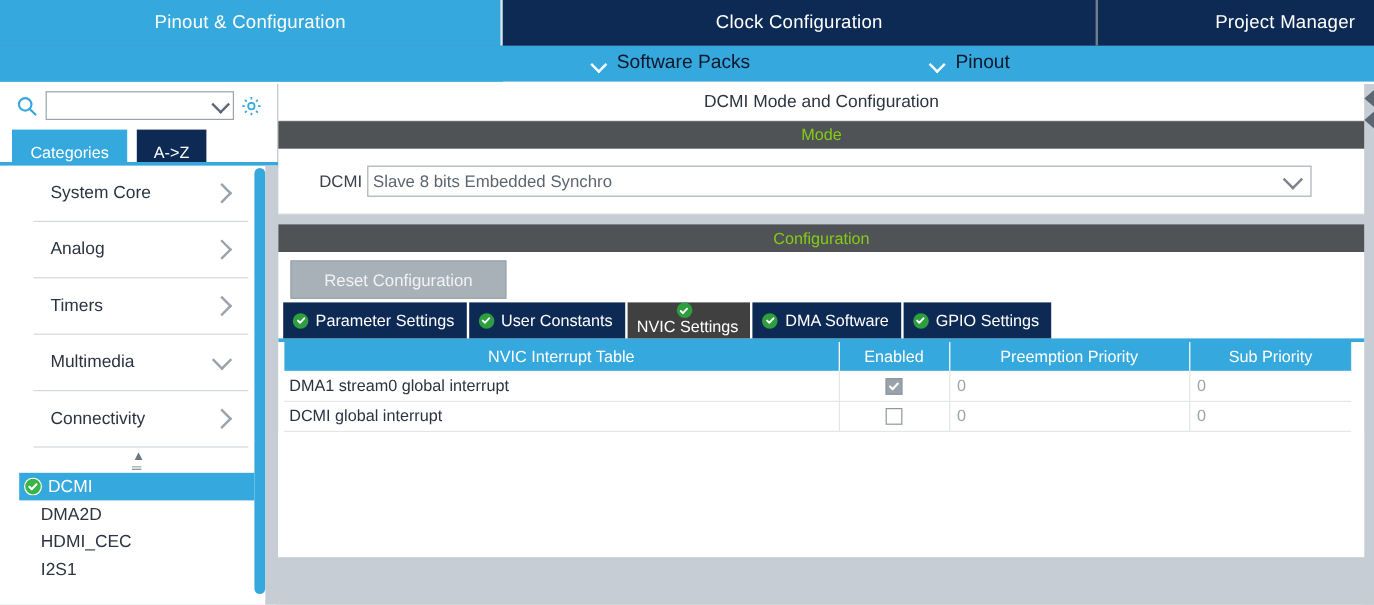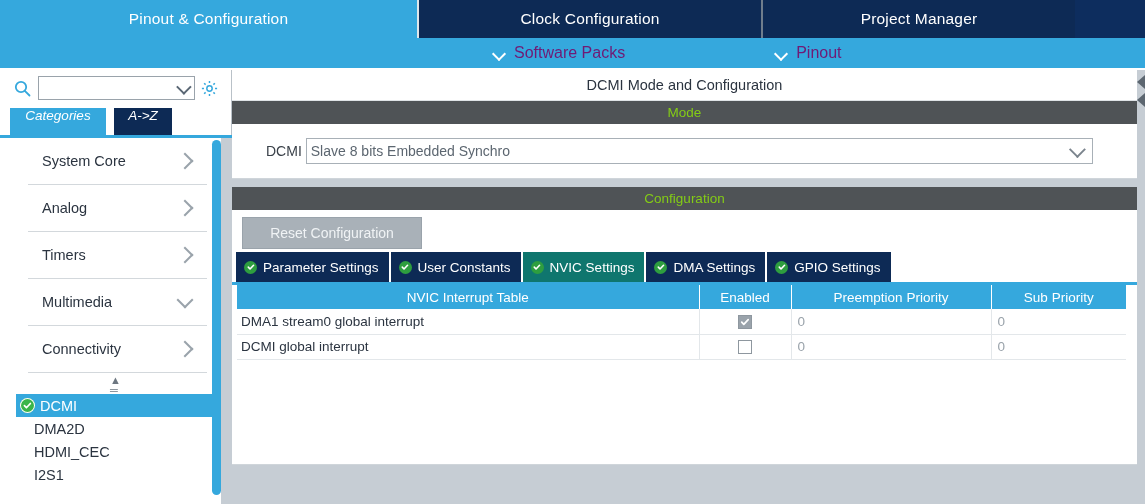--- a/index.html
+++ b/index.html
@@ -34,21 +34,21 @@
     box-sizing: border-box;
     height: 38px;
   }
   .top-tab.active {
     background: #35a8dd;
     width: 419px;
     border-right: 2px solid #dfe6ea;
   }
   .top-tab.clock {
     background: #0d2a55;
-    width: 344px;
+    width: 496px;
     border-right: 2px solid #6f7d8c;
   }
   .top-tab.project {
     background: #0d2a55;
     width: 312px;
   }
 
   
   .subbar {
     height: 32px;
@@ -56,21 +56,21 @@
     background: #35a8dd;
     display: flex;
     align-items: center;
     box-sizing: border-box;
     border-bottom: 2px solid #ffffff;
   }
   .subbar-left-fill { width: 419px; height: 100%; background: #35a8dd; }
   .submenu {
     display: flex;
     align-items: center;
-    color: #701a75;
+    color: #0f172a;
     font-size: 16px;
     cursor: default;
   }
   .submenu.packs { margin-left: 74px; }
   .submenu.pinout { margin-left: 150px; }
   .chev {
     display: inline-block;
     width: 13px;
     height: 13px;
     margin-right: 8px;
@@ -158,27 +158,26 @@
   }
 
   .cat-tabs {
     display: flex;
     height: 27px;
     margin-top: 2px;
     position: relative;
   }
   .cat-tab {
     display: flex;
-    align-items: flex-start;
+    align-items: flex-end;
     justify-content: center;
     color: #ffffff;
     font-size: 13.5px;
     box-sizing: border-box;
     height: 27px;
-    font-style: italic;
   }
   .cat-tab.categories { background: #35a8dd; width: 96px; margin-left: 10px; }
   .cat-tab.az { background: #0d2a55; width: 58px; margin-left: 8px; }
 
   .cat-underline {
     height: 3px;
     background: #35a8dd;
     width: 232px;
   }
 
@@ -391,21 +390,21 @@
     align-items: center;
     height: 30px;
     padding: 0 10px 0 8px;
     background: #0d2a55;
     color: #ffffff;
     font-size: 13.5px;
     margin-right: 2px;
     box-sizing: border-box;
     white-space: nowrap;
   }
-  .cfg-tab.active { background: #0f766e; }
+  .cfg-tab.active { background: #404040; flex-direction: column; }
   .tab-ic {
     width: 13px; height: 13px;
     border-radius: 50%;
     background: #2e9e3f;
     display: inline-flex;
     align-items: center;
     justify-content: center;
     margin-right: 6px;
     flex: 0 0 auto;
   }
@@ -644,21 +643,21 @@
               </svg>
           </span>
           <span>NVIC Settings</span>
         </div>
         <div class="cfg-tab">
           <span class="tab-ic">
             <svg width="8" height="8" viewBox="0 0 10 10">
                 <path d="M1.6 5.2l2.2 2.3 4.4-4.7" fill="none" stroke="#ffffff" stroke-width="2" stroke-linecap="round" stroke-linejoin="round"></path>
               </svg>
           </span>
-          <span>DMA Settings</span>
+          <span>DMA Software</span>
         </div>
         <div class="cfg-tab">
           <span class="tab-ic">
             <svg width="8" height="8" viewBox="0 0 10 10">
                 <path d="M1.6 5.2l2.2 2.3 4.4-4.7" fill="none" stroke="#ffffff" stroke-width="2" stroke-linecap="round" stroke-linejoin="round"></path>
               </svg>
           </span>
           <span>GPIO Settings</span>
         </div>
       </div>

